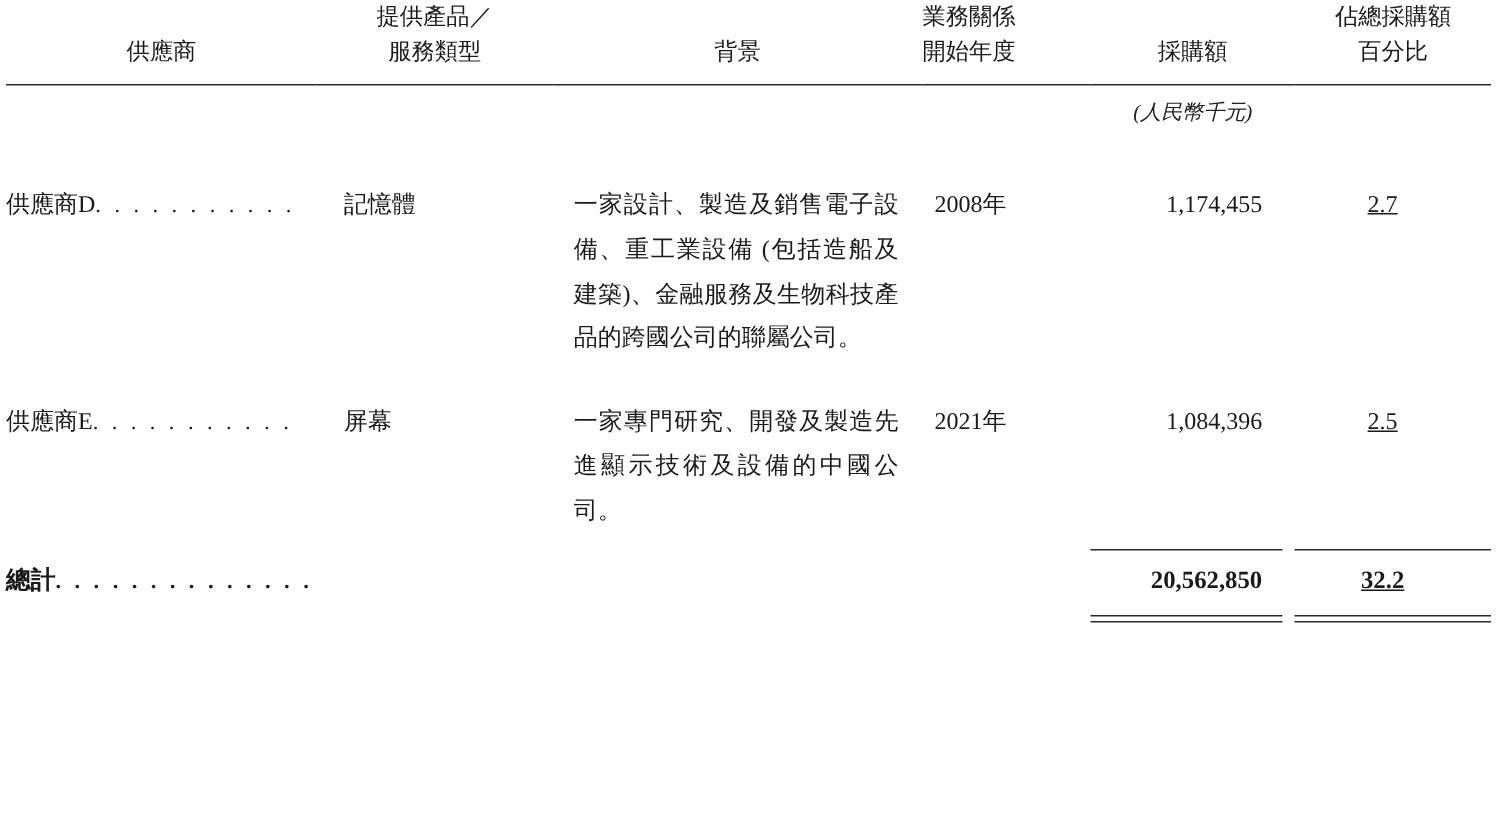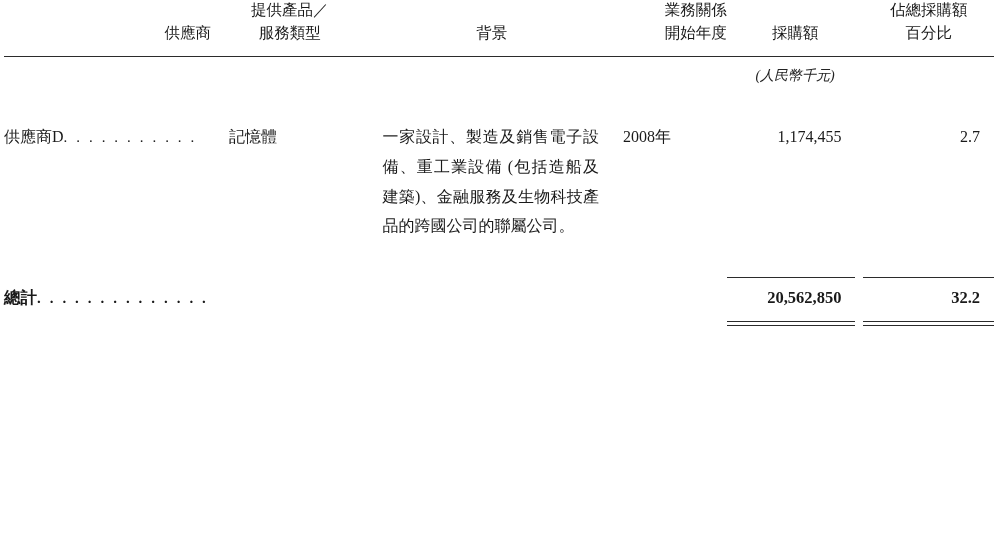--- a/index.html
+++ b/index.html
@@ -37,27 +37,26 @@
     vertical-align: bottom;
     padding: 0 0 5px 0;
     line-height: 1.5;
   }
   .th-inner {
     display: block;
     padding-bottom: 4px;
   }
   .hdr-rule {
     border-bottom: 1.2px solid #2b2b2b;
-    font-family: Liberation Mono, monospace;
-  }
-
-  th.col-supplier   { width: 200px; text-align: right; }
+  }
+
+  th.col-supplier   { width: 200px; text-align: center; }
   th.col-type       { width: 152px; text-align: center; }
   th.col-background { width: 238px; text-align: center; }
-  th.col-year       { width: 108px; text-align: right; }
+  th.col-year       { width: 108px; text-align: left; }
   th.col-amount     { width: 132px; text-align: center; }
   th.col-pct        { width: 126px; }
 
   .unit-row td {
     padding: 6px 0 0 0;
     font-size: 14px;
     font-style: italic;
     text-align: center;
     color: #222;
   }
@@ -95,23 +94,24 @@
     text-align: left;
     padding-left: 8px;
     white-space: nowrap;
   }
   td.amount-cell {
     text-align: right;
     padding-right: 22px;
     white-space: nowrap;
   }
   td.pct-cell {
-    text-align: right;
+    text-align: center;
     padding-right: 14px;
     white-space: nowrap;
+    text-decoration: underline;
   }
 
   .row-gap td { height: 26px; }
 
   
   .rule-row td { padding: 0; height: 14px; }
   .rule-line {
     border-top: 1.1px solid #2b2b2b;
     margin-top: 10px;
   }
@@ -204,20 +204,30 @@
         <td class="bg-cell">一家設計、製造及銷售電子設備、重工業設備 (包括造船及建築)、金融服務及生物科技產品的跨國公司的聯屬公司。</td>
         <td class="year-cell">2008年</td>
         <td class="amount-cell">1,174,455</td>
         <td class="pct-cell">2.7</td>
       </tr>
 
       <tr class="row-gap">
         <td colspan="6"></td>
       </tr>
 
+      <tr>
+        <td class="supplier-cell">
+          <span>供應商E</span><span class="dot-leader">. . . . . . . . . . .</span>
+        </td>
+        <td class="type-cell">屏幕</td>
+        <td class="bg-cell">一家專門研究、開發及製造先進顯示技術及設備的中國公司。</td>
+        <td class="year-cell">2021年</td>
+        <td class="amount-cell">1,084,396</td>
+        <td class="pct-cell">2.5</td>
+      </tr>
 
       <tr class="rule-row">
         <td></td>
         <td></td>
         <td></td>
         <td></td>
         <td>
             <div class="rule-line rule-amount"></div>
           </td>
         <td>

